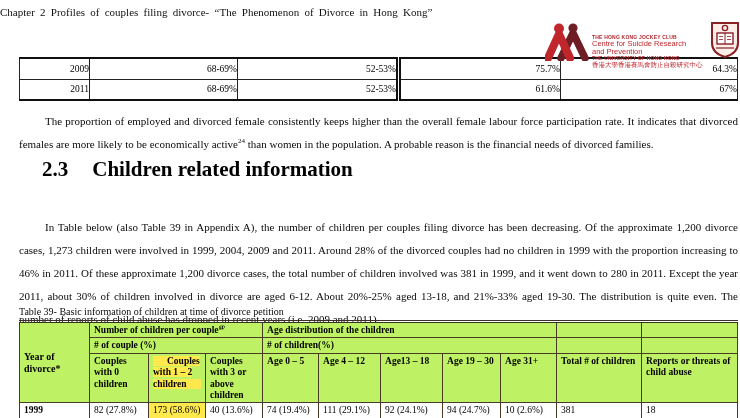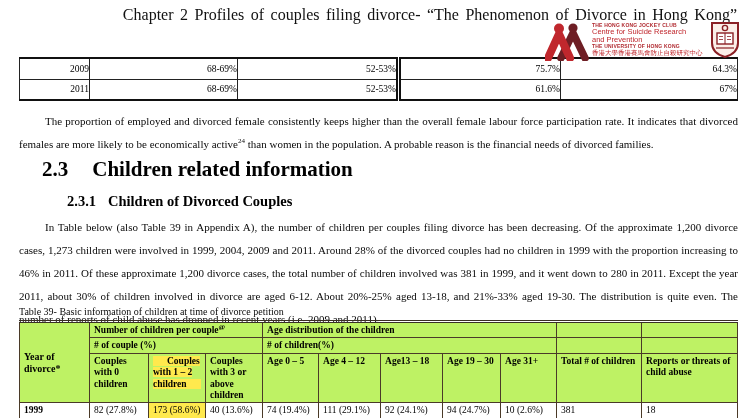--- a/index.html
+++ b/index.html
@@ -6,27 +6,27 @@
   html,body { background:#ffffff; }
   body { font-family:"Liberation Serif","DejaVu Serif",serif; color:#000; }
   .page {
     position:relative; width:740px; height:418px; background:#fff;
     overflow:hidden; font-family:"Liberation Serif","DejaVu Serif",serif;
   }
 
   
   .chapter-head {
     position:absolute; top:6px; left:0; right:3px;
-    text-align:right; font-size:16px; word-spacing:2.5px; color:#111;
+    font-size:11px; word-spacing:2.5px; color:#111;
   }
 
   
   .logo { position:absolute; top:21px; left:545px; width:190px; height:42px; display:flex; align-items:flex-start; z-index:3; }
   .logo-mark { width:44px; height:40px; flex:0 0 auto; }
-  .logo-text { margin-left:3px; margin-top:2px; line-height:1.05; white-space:nowrap; }
+  .logo-text { margin-left:3px; margin-top:14px; line-height:1.05; white-space:nowrap; }
   .logo-tiny { font-size:5px; font-weight:bold; color:#b02a30; font-family:"Liberation Sans",sans-serif; letter-spacing:.2px; }
   .logo-mid  { font-size:7.5px; color:#c0272d; font-family:"Liberation Sans",sans-serif; line-height:1.02; }
   .logo-cjk  { font-size:6.5px; color:#c0272d; margin-top:1px; }
   .logo-seal { width:34px; height:37px; margin-left:5px; flex:0 0 auto; }
 
   
   table { border-collapse:collapse; table-layout:fixed; }
   .toptable { position:absolute; top:57px; left:19px; width:718px; background:#fff; }
   .toptable td {
     border:1px solid #222; font-size:9.5px; padding:3px 0 3px 7px; height:21px;
@@ -126,23 +126,20 @@
       <td>67%</td>
     </tr>
   </tbody>
     </table>
 
   <p class="para p1"><span>The proportion of employed and divorced female consistently keeps higher than the overall female labour force participation rate. It indicates that divorced females are more likely to be economically active</span><sup>24</sup><span> than women in the population. A probable reason is the financial needs of divorced families.</span></p>
 
   <div class="h1">
     <span class="num">2.3</span><span>Children related information</span>
   </div>
-  <div class="h2">
-    <span class="num">2.3.1</span><span>Children of Divorced Couples</span>
-  </div>
 
   <p class="para p2">In Table below (also Table 39 in Appendix A), the number of children per couples filing divorce has been decreasing. Of the approximate 1,200 divorce cases, 1,273 children were involved in 1999, 2004, 2009 and 2011. Around 28% of the divorced couples had no children in 1999 with the proportion increasing to 46% in 2011. Of these approximate 1,200 divorce cases, the total number of children involved was 381 in 1999, and it went down to 280 in 2011. Except the year 2011, about 30% of children involved in divorce are aged 6-12. About 20%-25% aged 13-18, and 21%-33% aged 19-30. The distribution is quite even. The number of reports of child abuse has dropped in recent years (i.e. 2009 and 2011).</p>
 
   <div class="t39cap">Table 39- Basic information of children at time of divorce petition</div>
 
   <table class="t39">
     <colgroup>
       <col style="width:70px">
         <col style="width:59px">
         <col style="width:57px">

